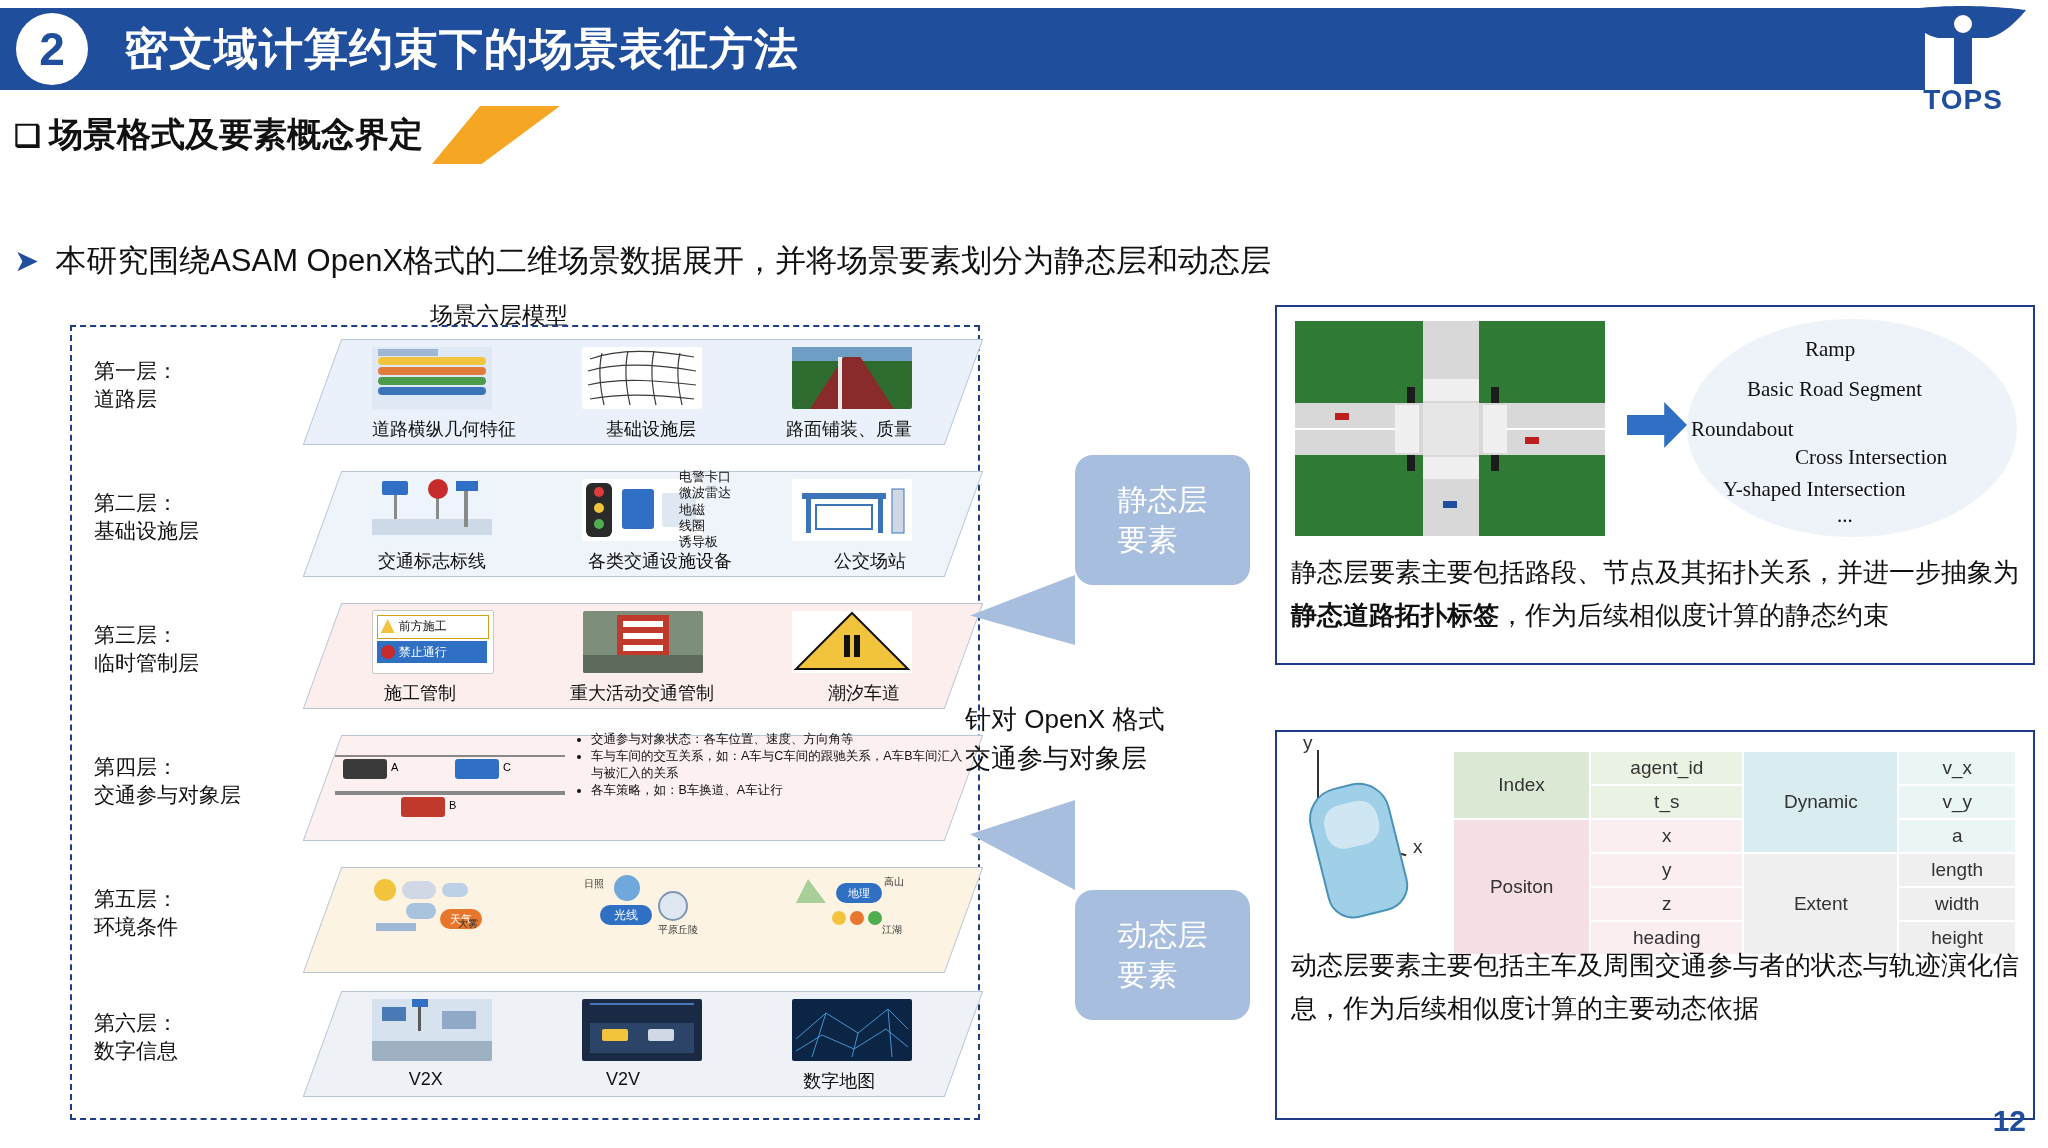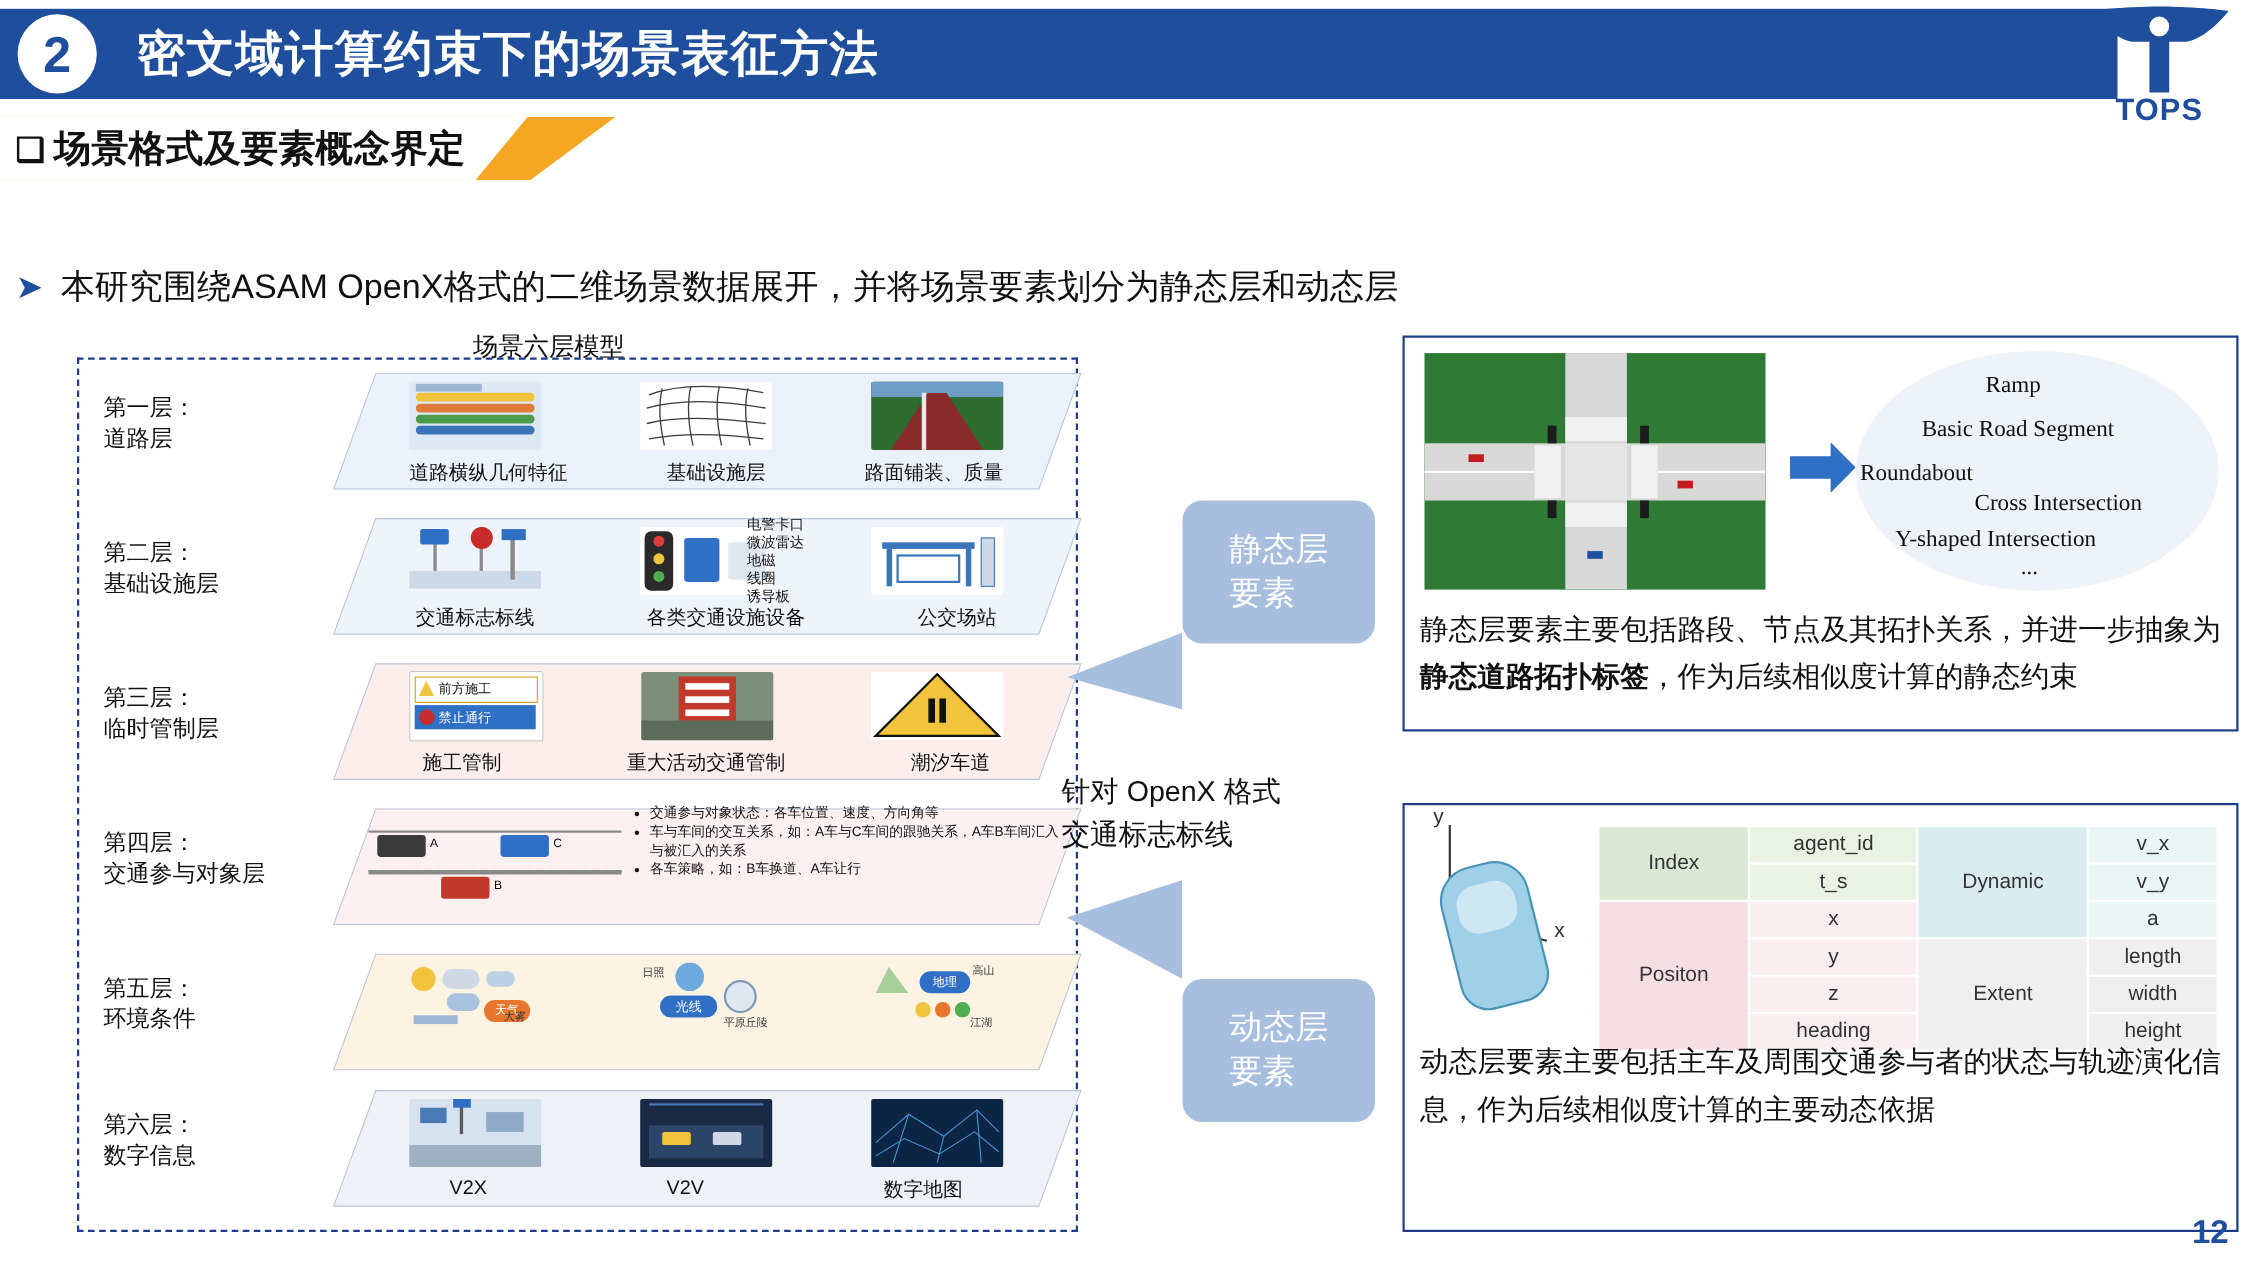--- a/index.html
+++ b/index.html
@@ -596,21 +596,21 @@
       <div class="sub-caption-row">
         <span>V2X</span>
         <span>V2V</span>
         <span>数字地图</span>
       </div>
     </div>
   </div>
 </div>
 
 <div class="mid-text" style="white-space:pre-line;">针对 OpenX 格式
-交通标志标线</div>
+交通参与对象层</div>
 
 <div class="big-arrow arrow-static"></div>
 <div class="big-arrow arrow-dyn"></div>
 
 <div class="pill static" style="white-space:pre-line;">静态层
 要素</div>
 <div class="pill dynamic" style="white-space:pre-line;">动态层
 要素</div>
 
 <div class="panel panel-top">

